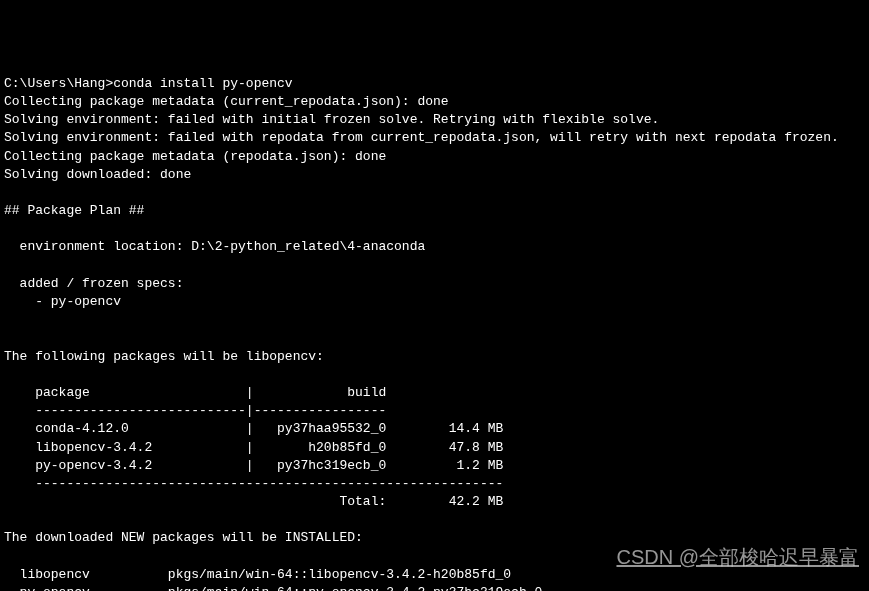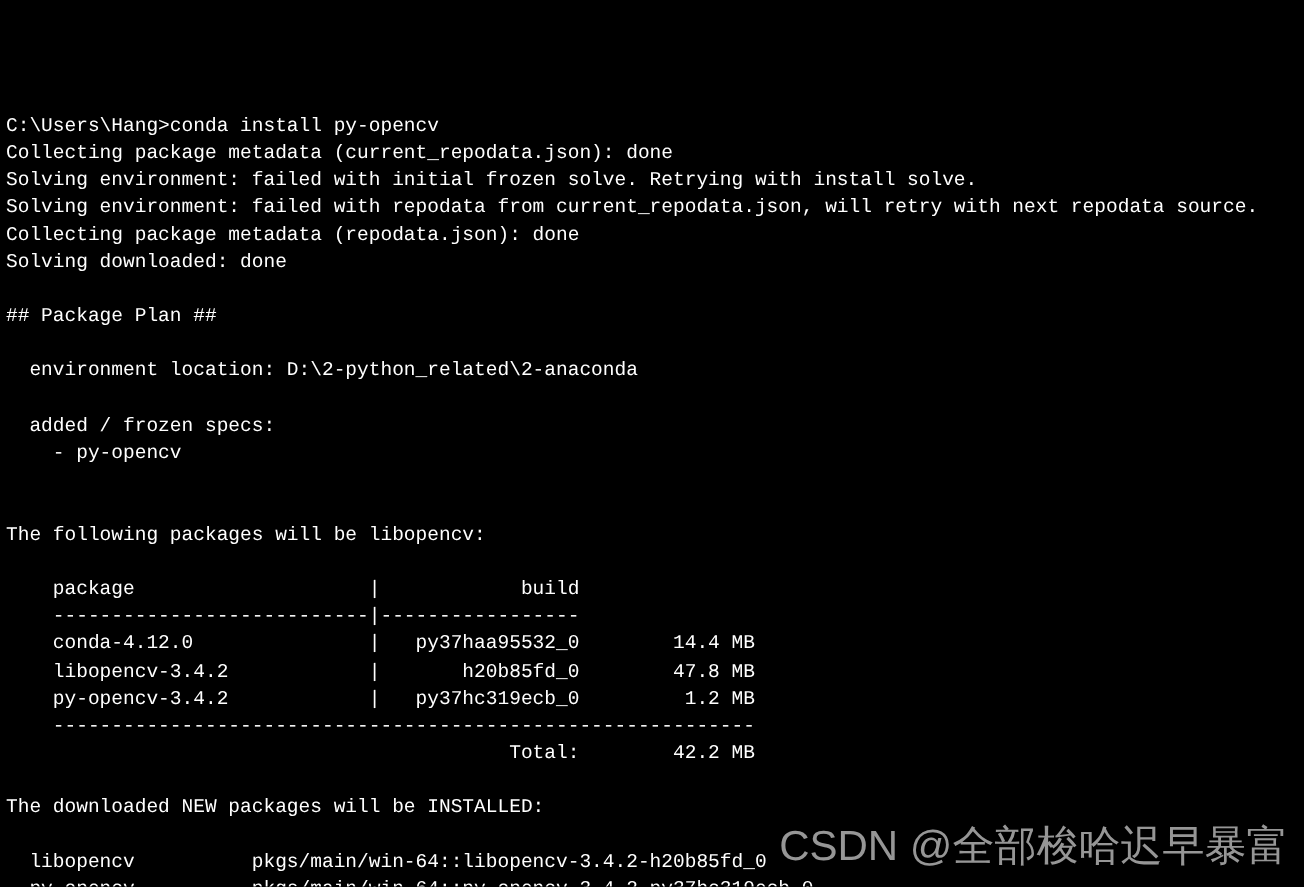--- a/index.html
+++ b/index.html
@@ -13,44 +13,45 @@
       height: 591px;
       padding: 2px 4px;
       overflow: hidden;
       position: relative;
       white-space: pre;
     }
     .line { white-space: pre; font-family: Liberation Mono, monospace; }
     .terminal { white-space: pre; }
     .watermark {
       position: absolute;
-      bottom: 8px;
+      bottom: 20px;
       right: 10px;
       color: rgba(200,200,200,0.75);
       font-family: Arial, "Microsoft YaHei", sans-serif;
-      font-size: 28px;
+      font-size: 20px;
       font-weight: 500;
       pointer-events: none;
+      text-decoration: underline;
     }
   </style>
 </head>
 <body>
 
 
 
 <div class="terminal"><span>C:\Users\Hang&gt;</span><span>conda install py-opencv</span>
 <span class="line">Collecting package metadata (current_repodata.json): done</span>
-<span class="line">Solving environment: failed with initial frozen solve. Retrying with install solve.</span>
-<span class="line">Solving environment: failed with repodata from current_repodata.json, will retry with next repodata source.</span>
+<span class="line">Solving environment: failed with initial frozen solve. Retrying with flexible solve.</span>
+<span class="line">Solving environment: failed with repodata from current_repodata.json, will retry with next repodata frozen.</span>
 <span class="line">Collecting package metadata (repodata.json): done</span>
 <span class="line">Solving downloaded: done</span>
 <span class="line"></span>
 <span class="line">## Package Plan ##</span>
 <span class="line"></span>
-<span class="line">  environment location: D:\2-python_related\2-anaconda</span>
+<span class="line">  environment location: D:\2-python_related\4-anaconda</span>
 <span class="line"></span>
 <span class="line">  added / frozen specs:</span>
 <span class="line">    - py-opencv</span>
 <span class="line"></span>
 <span class="line"></span>
 <span class="line">The following packages will be libopencv:</span>
 <span class="line"></span>
 <span class="line">    package                    |            build</span>
 <span class="line">    ---------------------------|-----------------</span>
 <span class="line">    conda-4.12.0               |   py37haa95532_0        14.4 MB</span>

